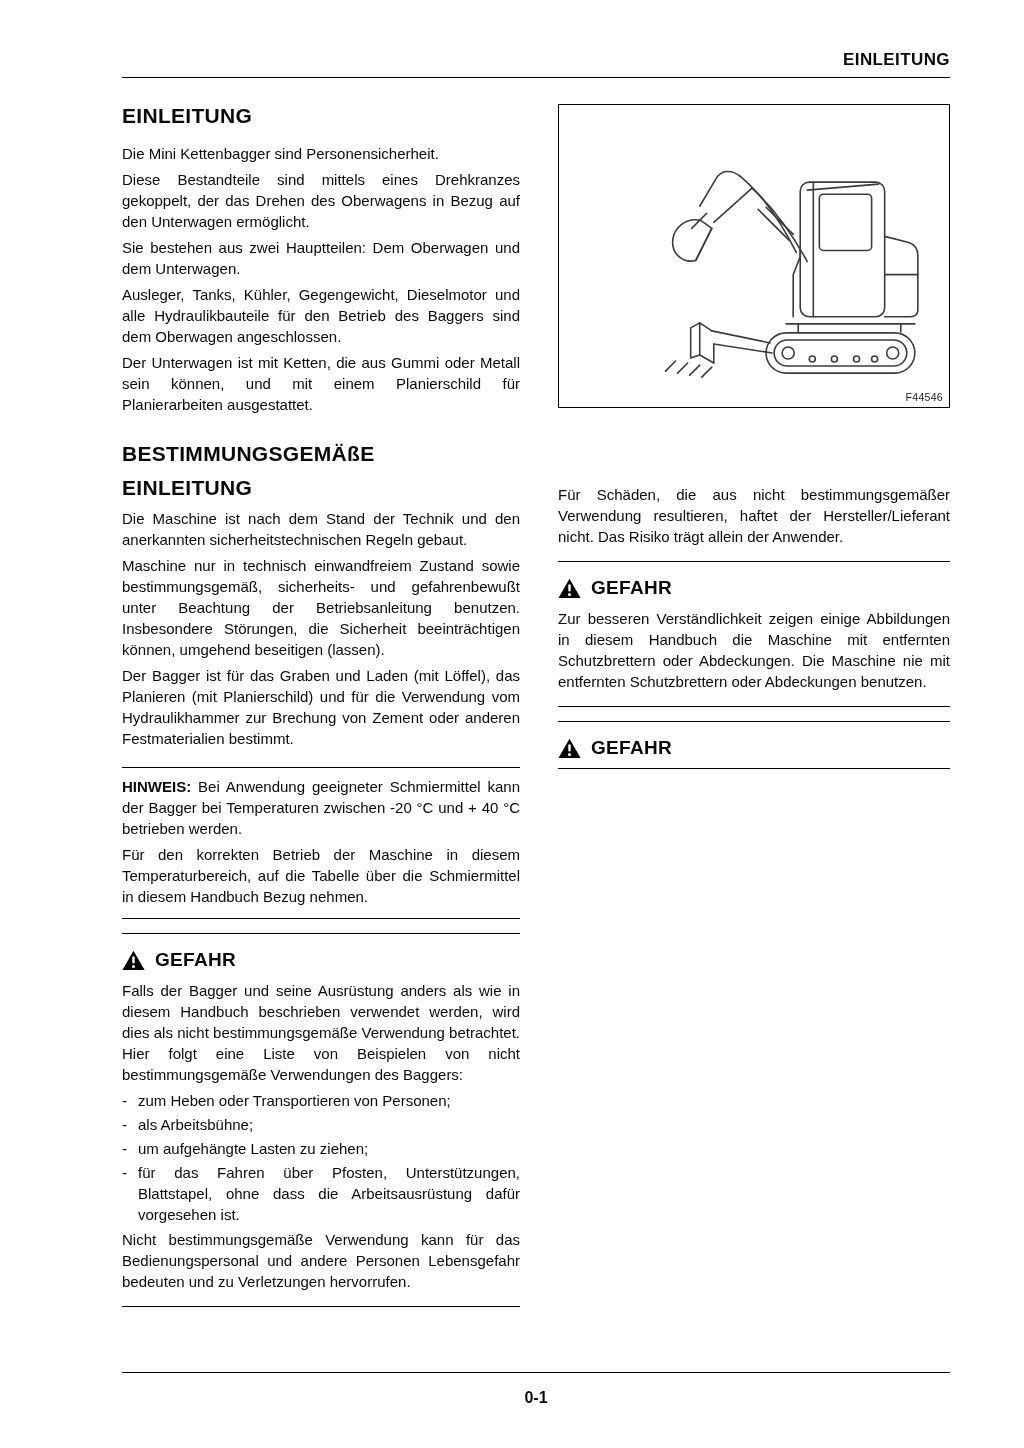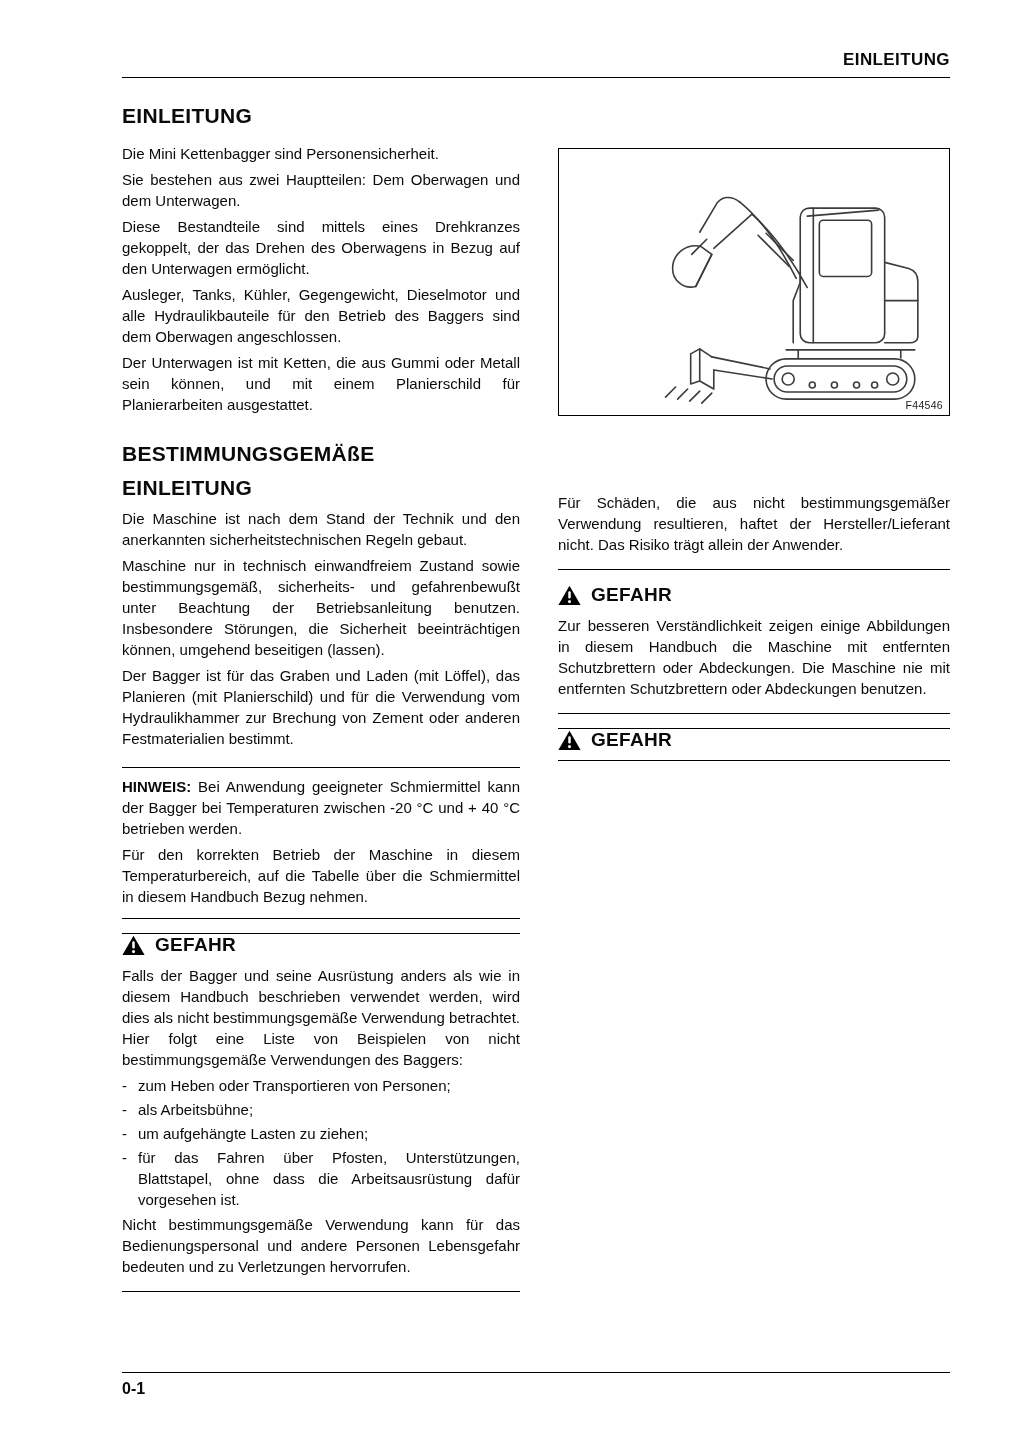--- a/index.html
+++ b/index.html
@@ -34,72 +34,71 @@
   }
   .rule { border-top:1.5px solid #000; }
 
   
   .notice { margin-top:18px; }
   .notice .inner { padding:8px 0 6px 0; }
   .notice strong { font-weight:bold; }
 
   
   .warn { margin-top:14px; }
-  .warn-head { display:flex; align-items:center; gap:10px; margin:0 0 9px 0; }
+  .warn-head { display:flex; align-items:center; gap:10px; margin:15px 0 9px 0; }
   .warn-title { font-size:19px; font-weight:bold; letter-spacing:0.3px; }
   .warn-icon { display:inline-flex; }
   .warn .inner { padding-bottom:9px; }
 
   
   .dlist { margin:2px 0 4px 0; }
   .ditem { display:flex; font-size:15px; line-height:21px; margin-bottom:3px; }
   .ditem .dash { flex:0 0 16px; }
   .ditem .li-text { flex:1; text-align:justify; }
 
   
   .figure {
-    margin-top:44px;
-    width:392px; height:268px;
+    width:392px; height:304px;
     border:1.5px solid #000;
     position:relative;
     background:#fff;
   }
   .figure svg { display:block; width:100%; height:100%; }
   .fig-label {
     position:absolute; right:6px; bottom:4px;
     font-size:10.5px; color:#1a1a1a; letter-spacing:0.3px;
   }
 
   .liability { margin-top:76px; }
   .rule-after-liability { margin-top:14px; }
 
   
   .footer { position:absolute; left:122px; width:828px; top:1372px; }
   .footer-rule { border-top:1.6px solid #000; }
-  .page-num { text-align:left; font-size:16px; font-weight:bold; margin-top:7px; }
+  .page-num { text-align:center; font-size:16px; font-weight:bold; margin-top:16px; }
 </style>
 </head>
 <body>
 
 <div class="page">
   <div class="content">
 
     <div class="hdr">
       <div class="hdr-title">EINLEITUNG</div>
       <div class="hdr-rule"></div>
     </div>
 
     <div class="columns">
 
       <div class="col-left">
         <div class="doc-title">EINLEITUNG</div>
 
         <p class="body">Die Mini Kettenbagger sind Personensicherheit.</p>
+        <p class="body">Diese Bestandteile sind mittels eines Drehkranzes gekoppelt, der das Drehen des Oberwagens in Bezug auf den Unterwagen ermöglicht.</p>
         <p class="body">Sie bestehen aus zwei Hauptteilen: Dem Oberwagen und dem Unterwagen.</p>
-        <p class="body">Diese Bestandteile sind mittels eines Drehkranzes gekoppelt, der das Drehen des Oberwagens in Bezug auf den Unterwagen ermöglicht.</p>
         <p class="body">Ausleger, Tanks, Kühler, Gegengewicht, Dieselmotor und alle Hydraulikbauteile für den Betrieb des Baggers sind dem Oberwagen angeschlossen.</p>
         <p class="body">Der Unterwagen ist mit Ketten, die aus Gummi oder Metall sein können, und mit einem Planierschild für Planierarbeiten ausgestattet.</p>
 
         <div class="section-title">
           <div>BESTIMMUNGSGEMÄßE</div>
           <div>EINLEITUNG</div>
         </div>
 
         <p class="body">Die Maschine ist nach dem Stand der Technik und den anerkannten sicherheitstechnischen Regeln gebaut.</p>
         <p class="body">Maschine nur in technisch einwandfreiem Zustand sowie bestimmungsgemäß, sicherheits- und gefahrenbewußt unter Beachtung der Betriebsanleitung benutzen. Insbesondere Störungen, die Sicherheit beeinträchtigen können, umgehend beseitigen (lassen).</p>

